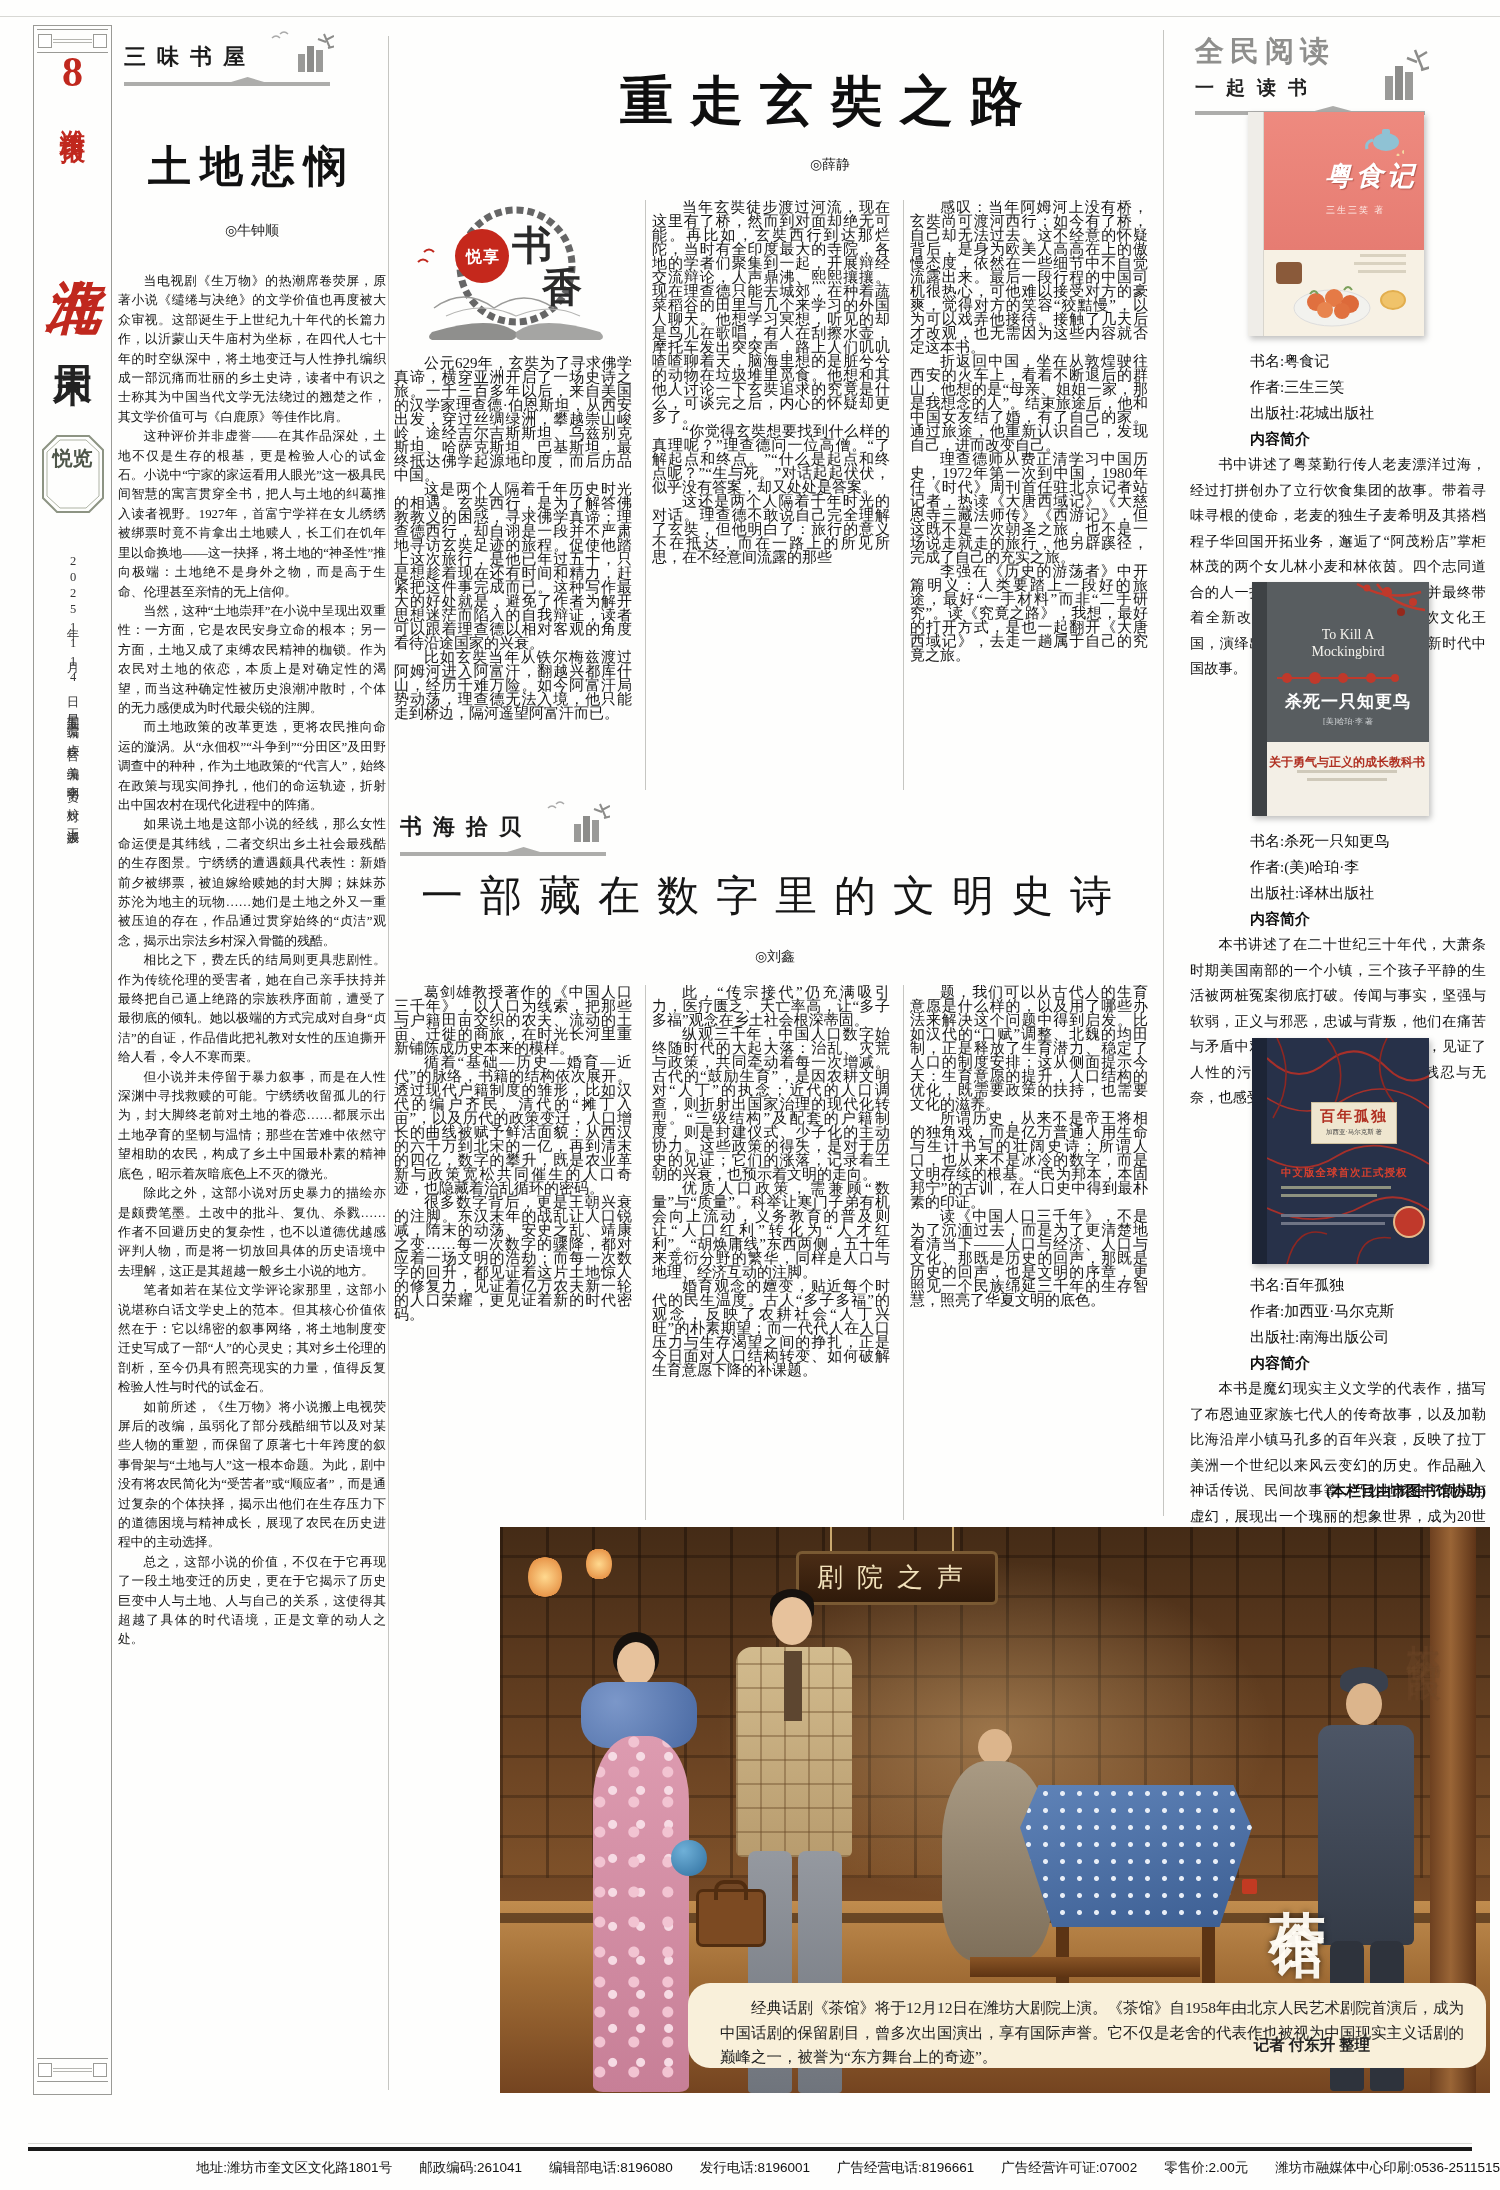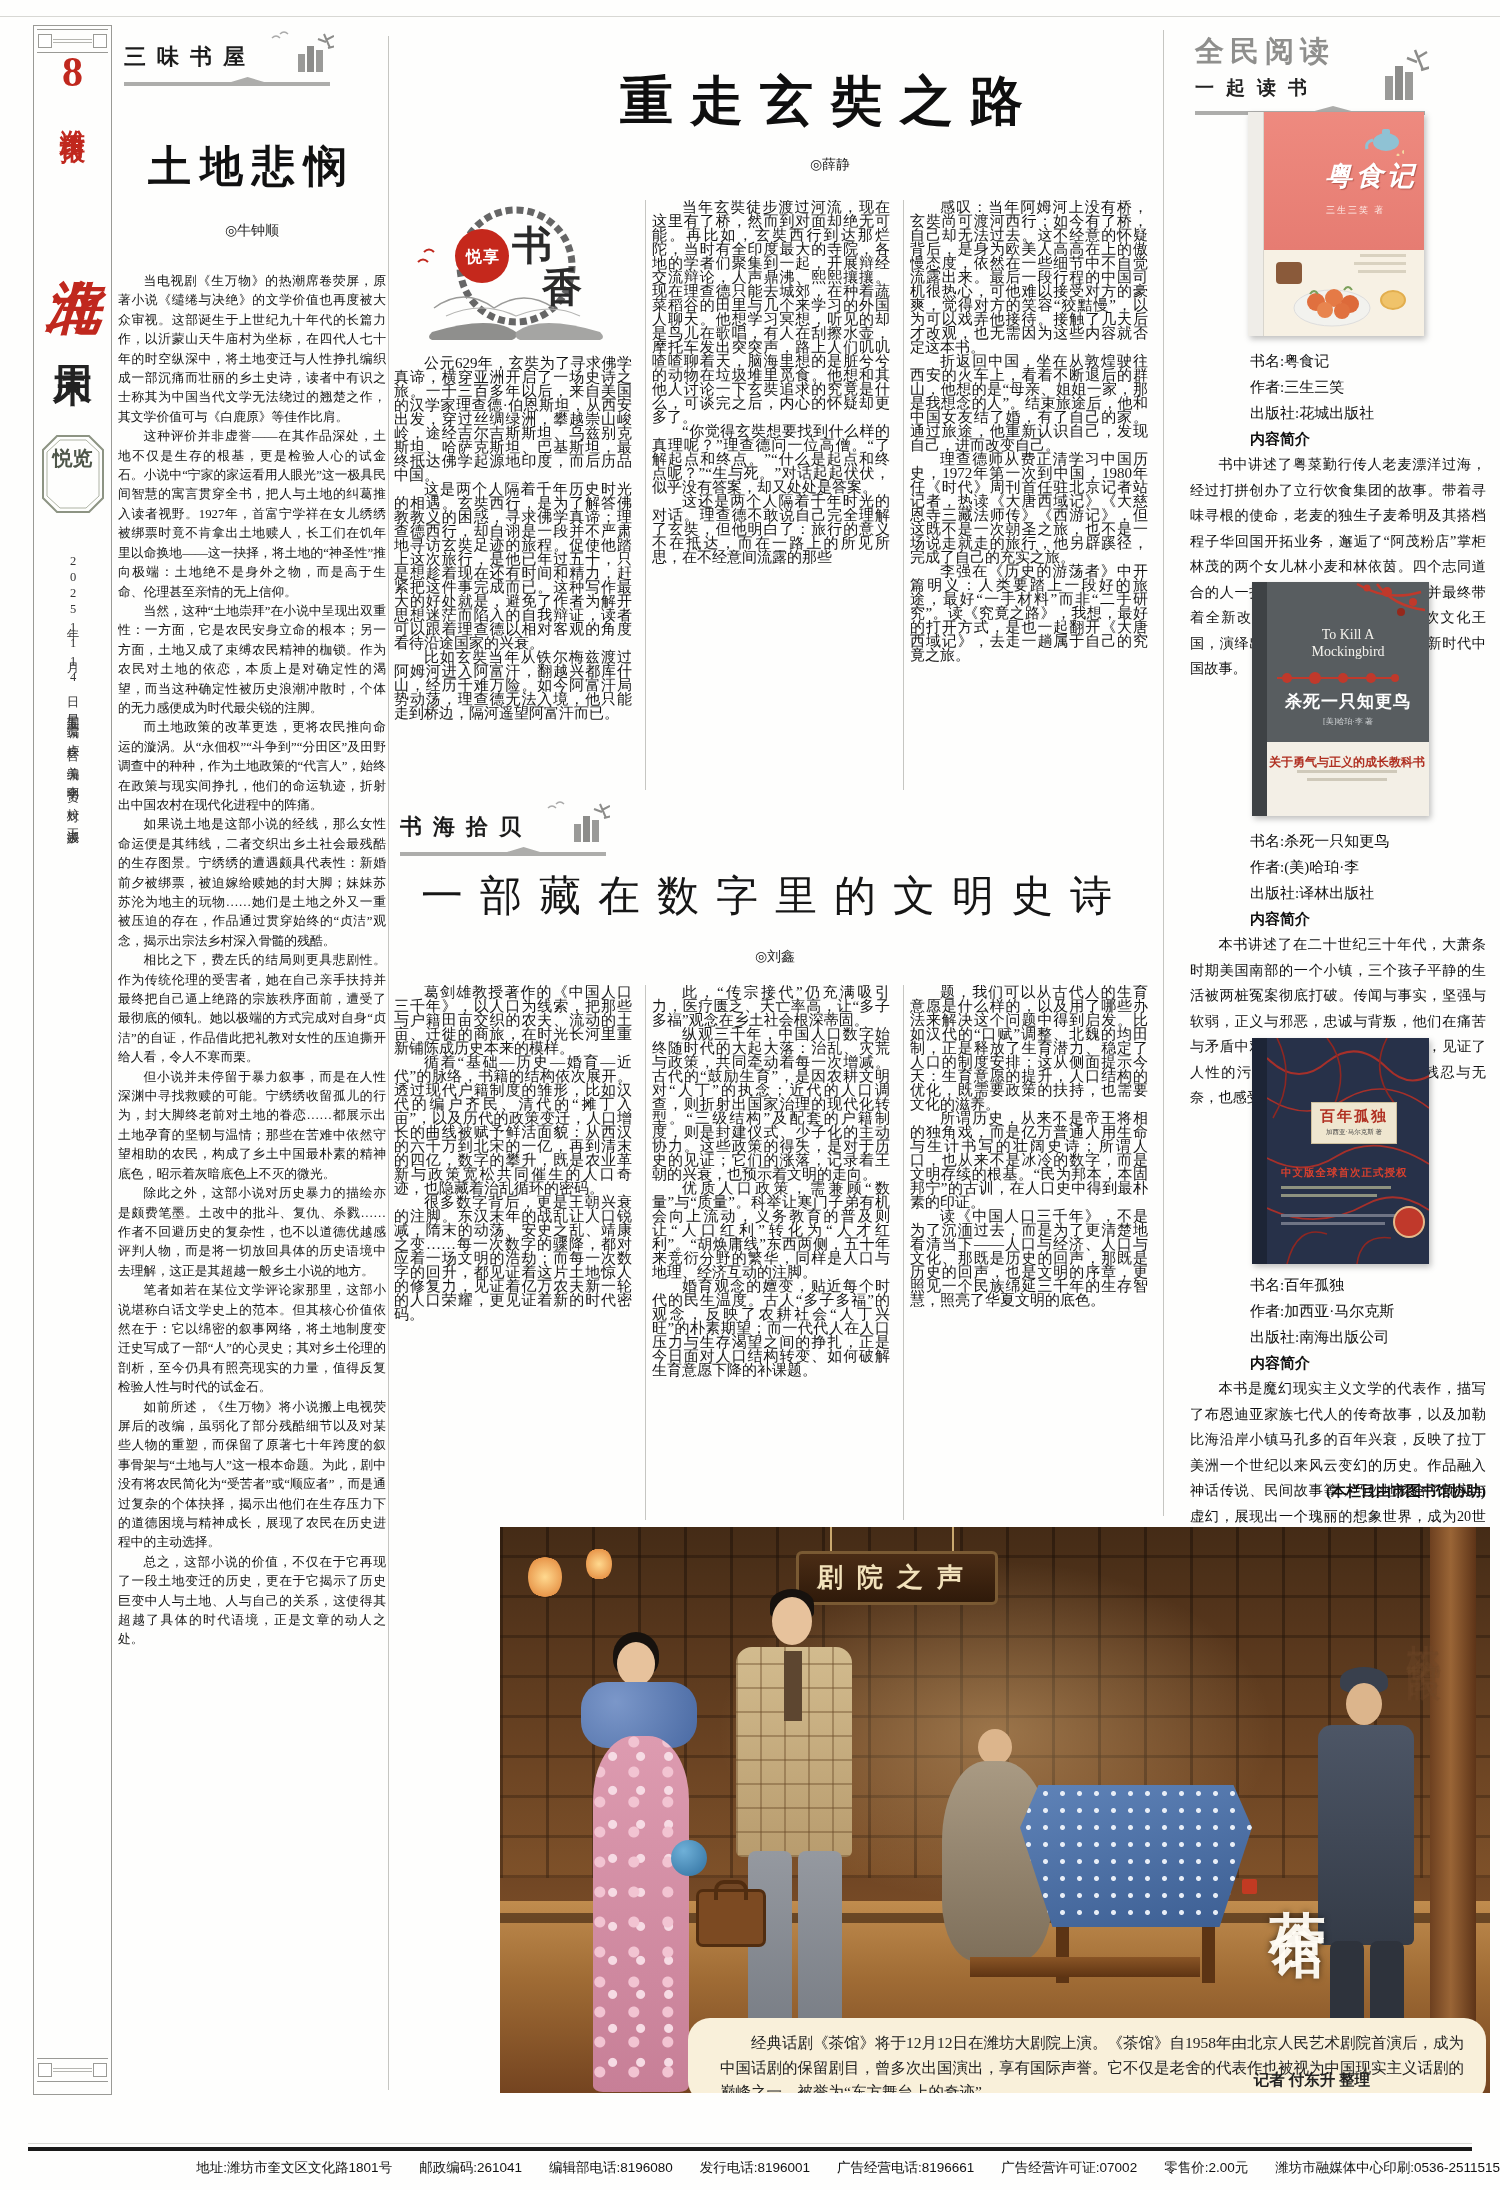--- a/index.html
+++ b/index.html
@@ -73,21 +73,21 @@
   .ph-glow{position:absolute;left:22%;top:6%;width:56%;height:60%;border-radius:50%;
      background:radial-gradient(closest-side,rgba(255,214,150,.35),rgba(255,214,150,0));}
   .ph-floor{position:absolute;left:0;bottom:0;right:0;height:34%;
      background:linear-gradient(180deg,#c08c4e 0%,#a06c35 40%,#744420 100%);}
   .ph-floorline{position:absolute;left:0;right:0;bottom:30%;height:10px;background:rgba(40,20,8,.55);}
   .ph-fade{position:absolute;left:0;bottom:0;width:45%;height:45%;
      background:radial-gradient(closest-side at 10% 100%,rgba(250,242,225,.9),rgba(250,242,225,0));}
   .lantern{position:absolute;border-radius:50%;background:radial-gradient(circle,#ffd98f,#e8964a 70%,rgba(232,150,74,0) 72%);}
   .pillar{position:absolute;background:linear-gradient(90deg,#6d4020,#9a6536 45%,#5d3418);}
   .sign{position:absolute;background:linear-gradient(180deg,#4a2c15,#2f1a0a);border:3px solid #7a5a33;border-radius:6px;
-        color:#f2e2bb;text-align:center;letter-spacing:14px;font-size:26px;font-weight:bold;line-height:48px;}
+        color:#f2e2bb;text-align:center;letter-spacing:14px;font-size:26px;font-weight:normal;line-height:48px;}
   .rope{position:absolute;width:2px;background:#caa96f;}
   .caption{position:absolute;background:#f9f0da;border-radius:22px;padding:13px 22px 10px 22px;}
   .caption p{margin:0;font-size:15.5px;line-height:24.5px;text-indent:2em;color:#222;text-align:justify;}
   .cap-credit{position:absolute;right:116px;bottom:12px;font-size:15.5px;font-weight:bold;color:#222;}
   .ph-logo{position:absolute;writing-mode:vertical-rl;text-orientation:upright;color:rgba(255,252,245,.96);
            font-size:56px;font-weight:bold;letter-spacing:10px;text-shadow:0 0 6px rgba(0,0,0,.5);}
   .ph-seal{position:absolute;width:15px;height:15px;background:#c23a22;border-radius:2px;}
   .ph-side{position:absolute;writing-mode:vertical-rl;text-orientation:upright;color:rgba(110,70,40,.38);
            font-size:34px;letter-spacing:8px;font-weight:bold;}
   
@@ -424,21 +424,21 @@
       <div class="rman-jacket" style="left:22px;top:58px;width:96px;height:220px;"></div>
       <div class="man-pants" style="left:34px;top:274px;width:34px;height:150px;background:#2e333c;"></div>
       <div class="man-pants" style="left:74px;top:274px;width:34px;height:150px;background:#2e333c;"></div>
     </div>
 
     <div class="ph-side" style="left:900px;top:90px;">桃不离眼</div>
     <div class="ph-logo" style="left:760px;top:338px;">茶馆</div>
     <div class="ph-seal" style="left:742px;top:352px;"></div>
     <div class="ph-fade"></div>
 
-    <div class="caption" style="left:188px;top:491px;width:744px;height:62px;padding-left:32px;">
+    <div class="caption" style="left:188px;top:456px;width:744px;height:62px;padding-left:32px;">
       <p>经典话剧《茶馆》将于12月12日在潍坊大剧院上演。《茶馆》自1958年由北京人民艺术剧院首演后，成为中国话剧的保留剧目，曾多次出国演出，享有国际声誉。它不仅是老舍的代表作也被视为中国现实主义话剧的巅峰之一，被誉为“东方舞台上的奇迹”。</p>
       <div class="cap-credit">记者 付东升 整理</div>
     </div>
   </div>
 
   <div class="abs hairline" style="left:28px;top:2143px;width:1444px;height:1px;"></div>
   <div class="abs" id="foot-rule"></div>
   <div class="abs" id="foot-text">地址:潍坊市奎文区文化路1801号　　邮政编码:261041　　编辑部电话:8196080　　发行电话:8196001　　广告经营电话:8196661　　广告经营许可证:07002　　零售价:2.00元　　潍坊市融媒体中心印刷:0536-2511515</div>
 </div>
 

